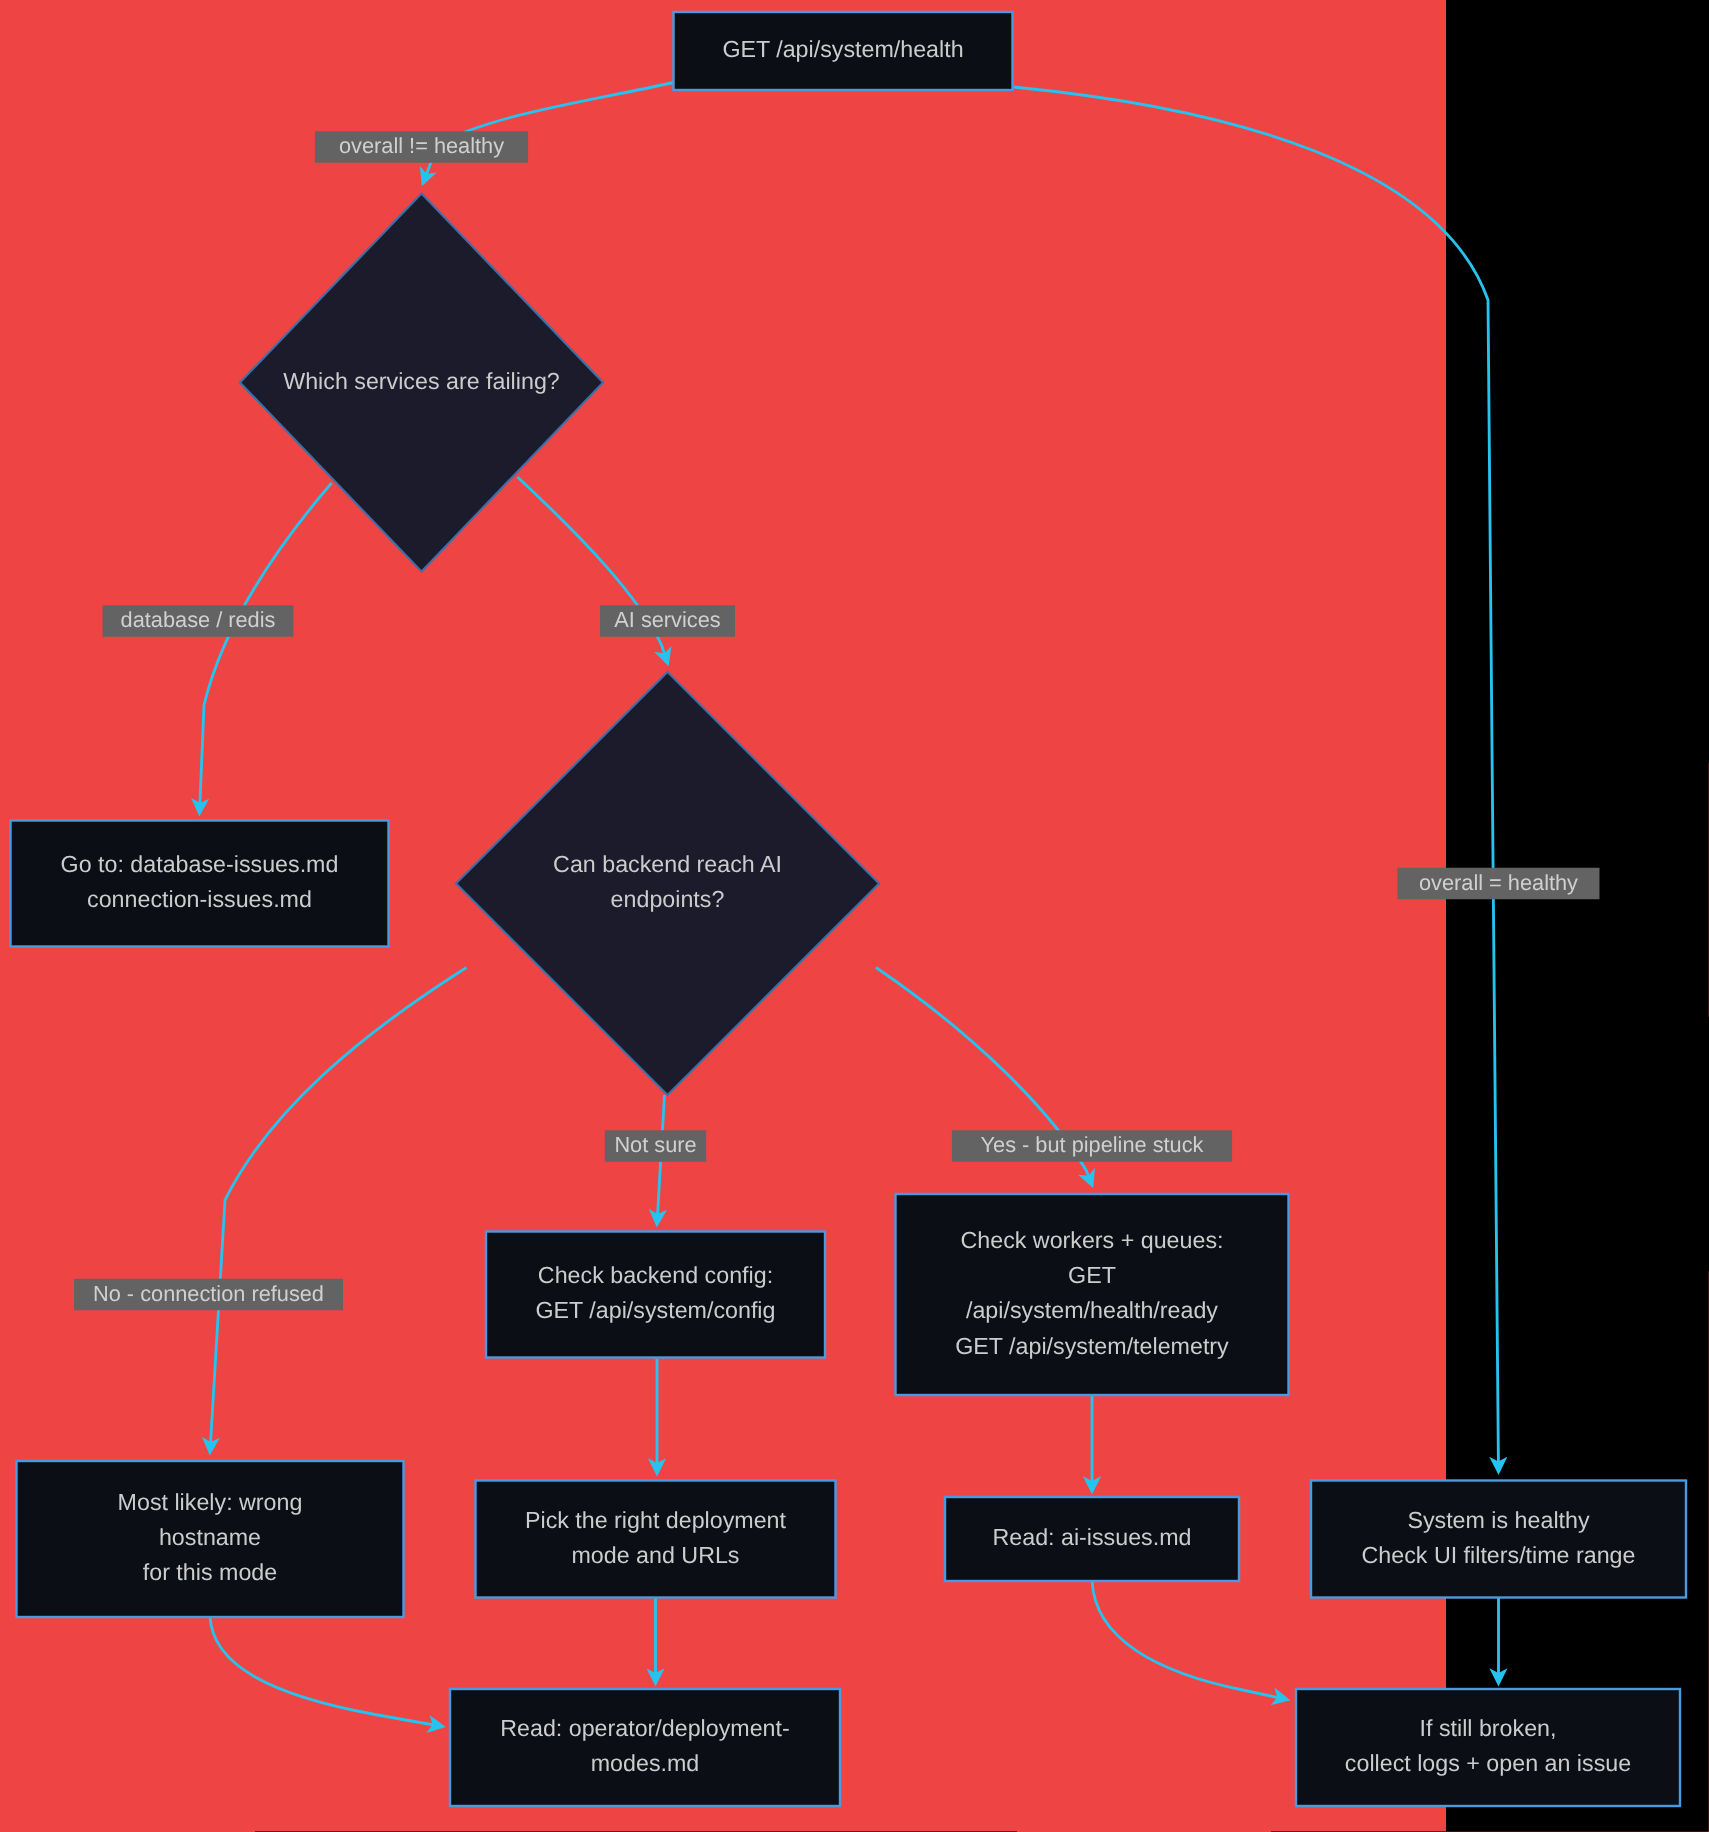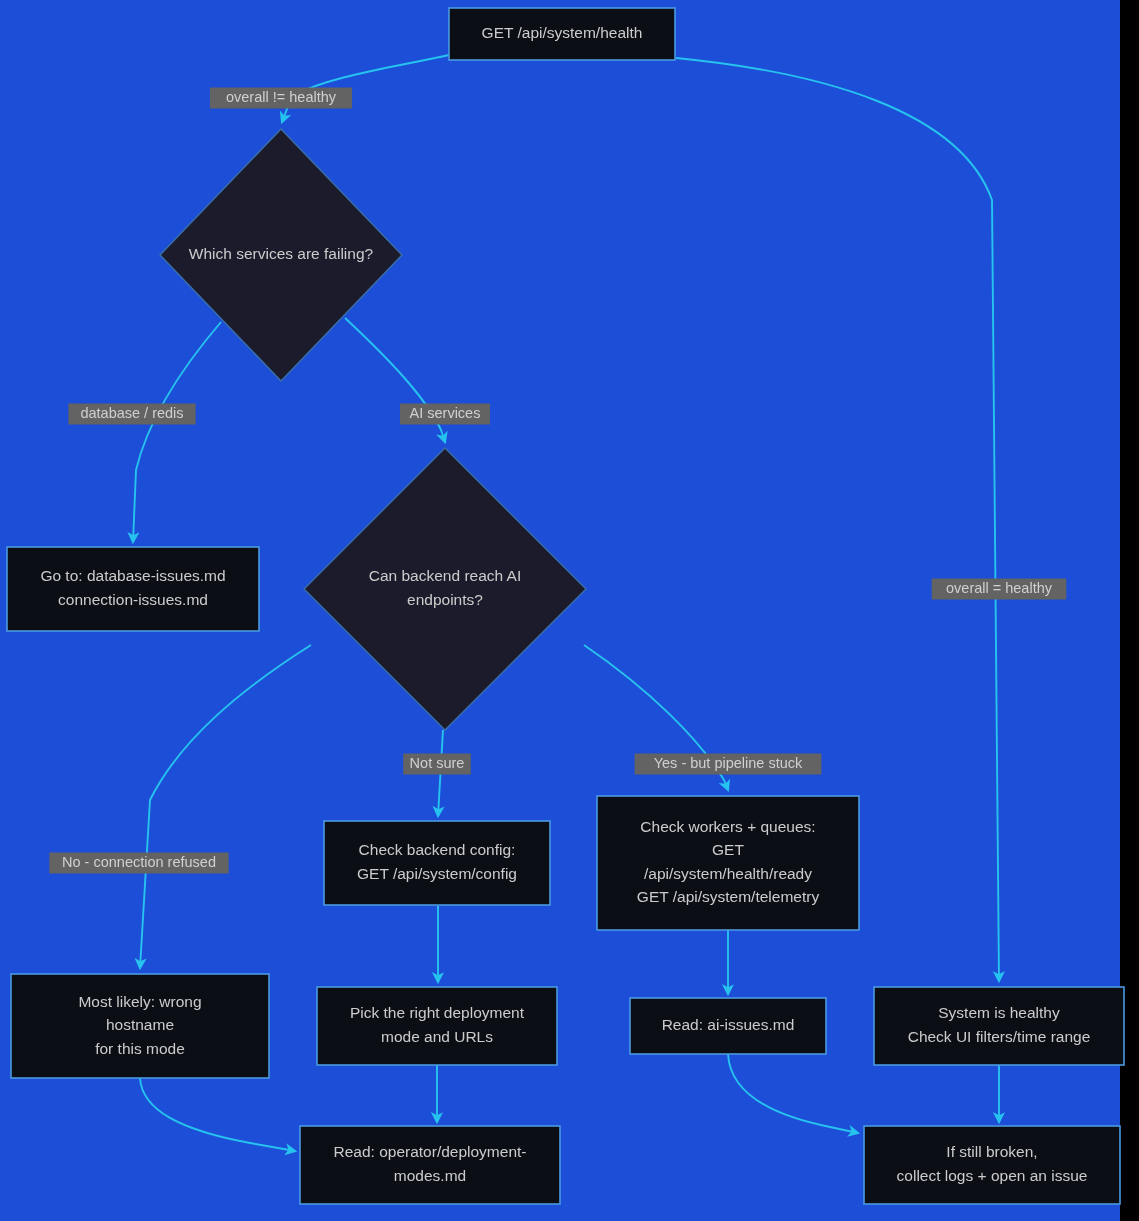--- a/index.html
+++ b/index.html
@@ -8,23 +8,23 @@
     background: #000000;
   }
   body {
     width: 1139px;
     height: 1221px;
     overflow: hidden;
     font-family: "Liberation Sans", sans-serif;
   }
   #flowchart-root {
     position: relative;
-    width: 1120px;
+    width: 964px;
     height: 1221px;
-    background: #1d4ed8;
+    background: #ef4444;
   }
   svg#diagram {
     display: block;
     width: 1139px;
     height: 1221px;
   }
   .node-box {
     fill: #0c0e16;
     stroke: #4a9ae0;
     stroke-width: 1.6;

